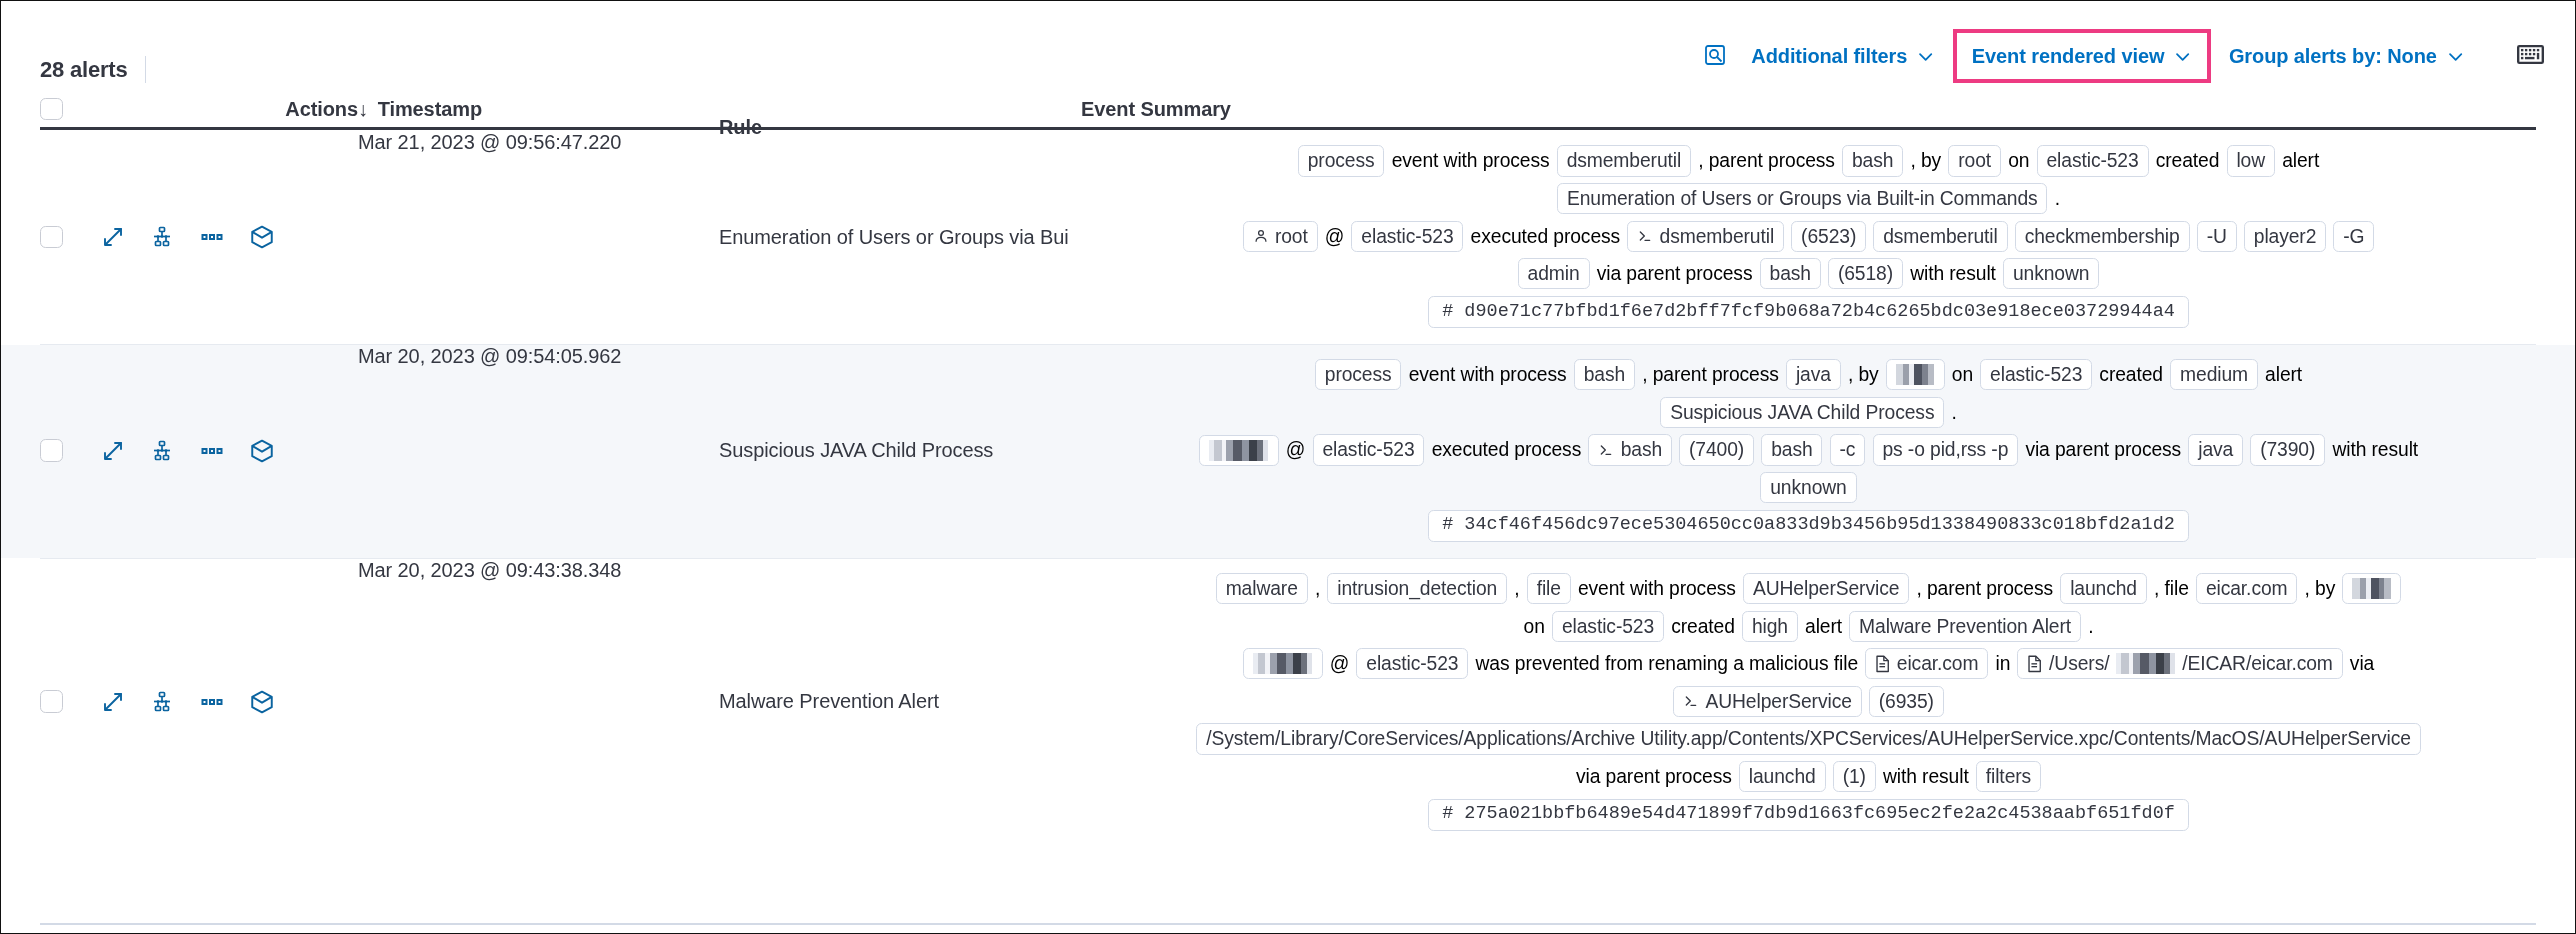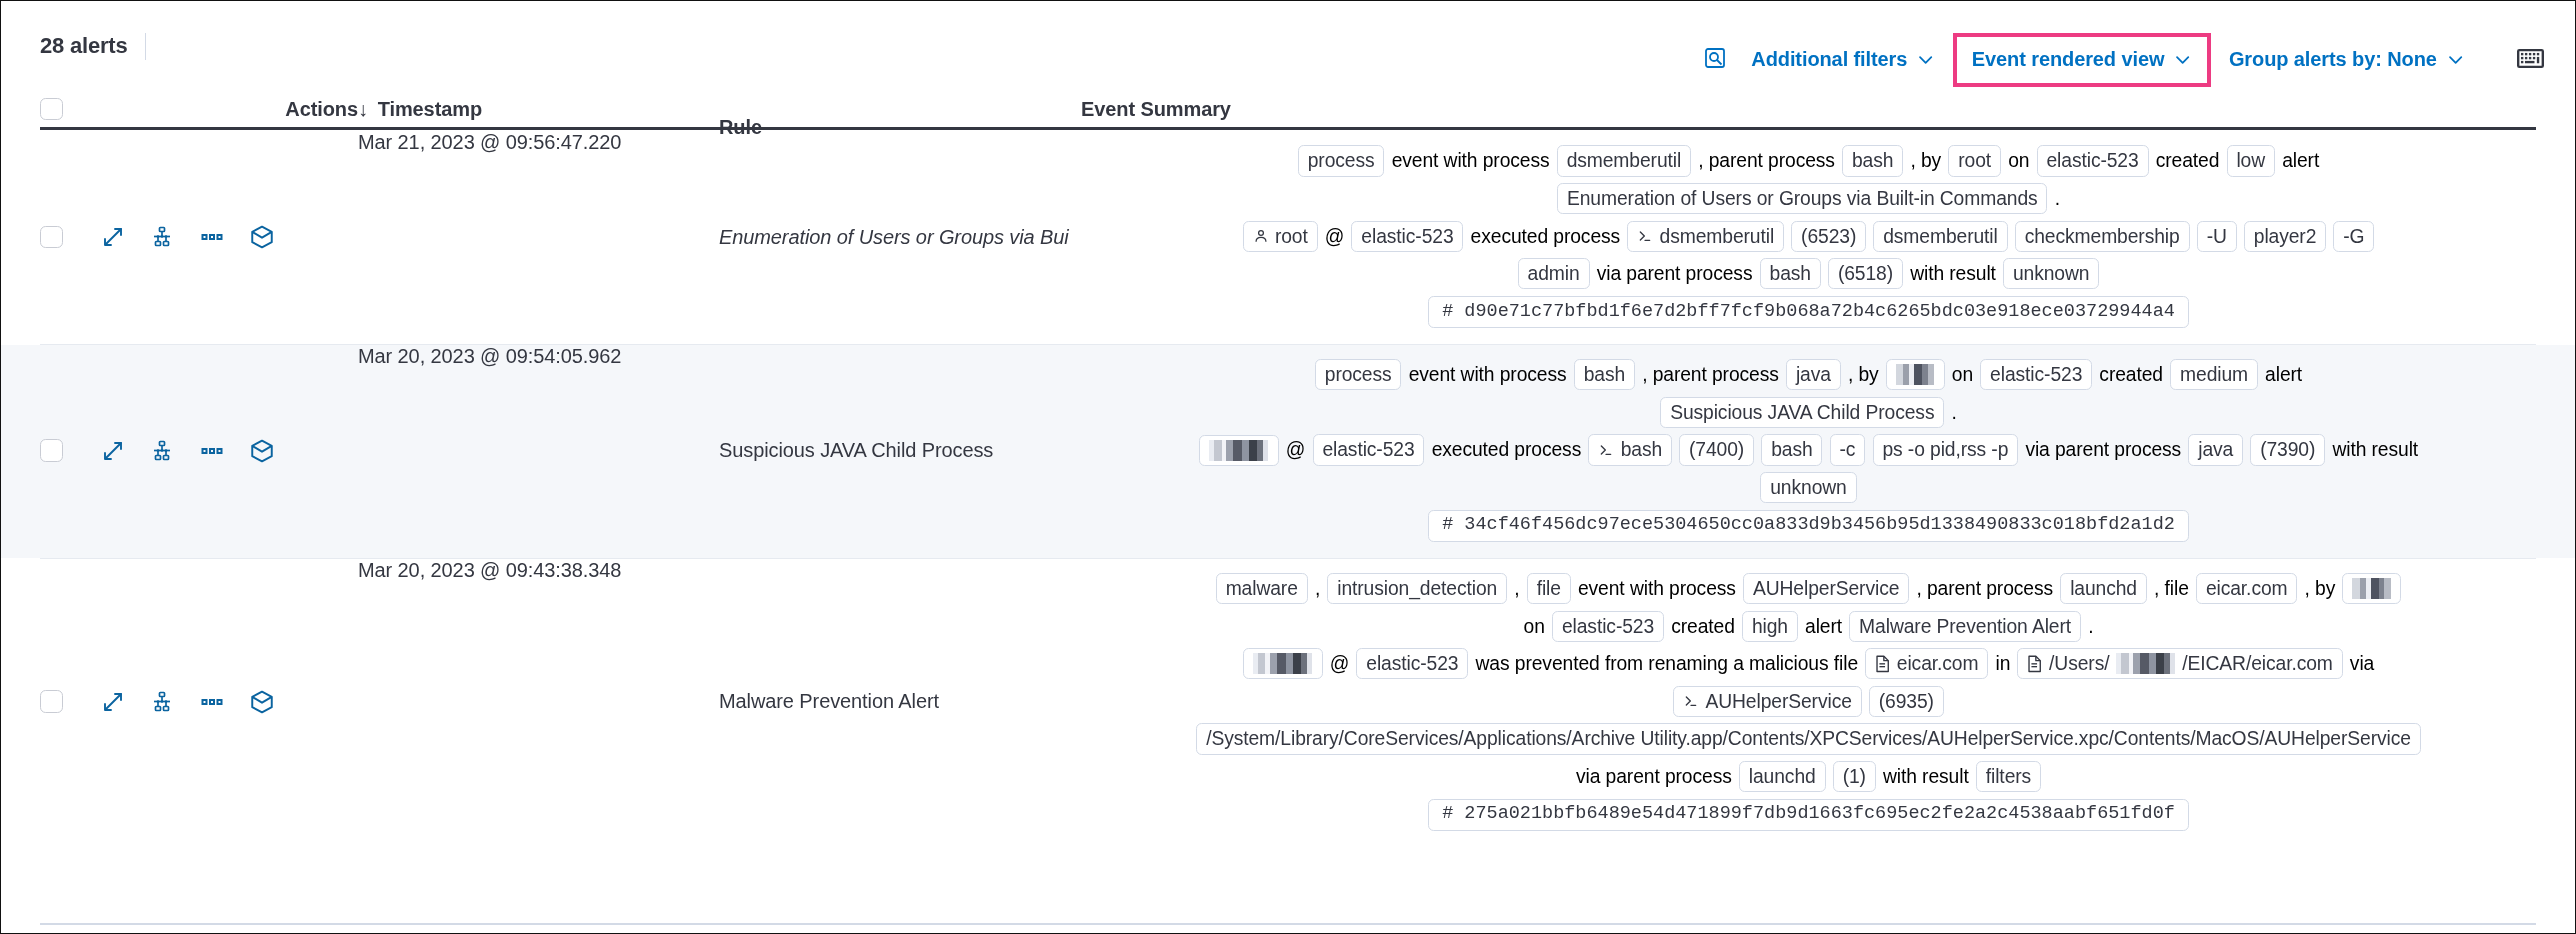--- a/index.html
+++ b/index.html
@@ -21,21 +21,21 @@
     border: 1.6px solid #111;
     overflow: hidden;
   }
 
   
   .toolbar {
     position: absolute;
     top: 32px; left: 0; right: 0;
     height: 50px;
     display: flex;
-    align-items: flex-start;
+    align-items: flex-end;
     padding: 0 31px 0 39px;
   }
   .alert-count {
     font-size: 22px;
     font-weight: 700;
     color: #343741;
     letter-spacing: -0.2px;
   }
   .vert-sep {
     width: 0.8px;
@@ -318,21 +318,21 @@
             <span class="act-icon">
               <svg width="26" height="26" viewBox="0 0 24 24" fill="none" stroke="#0b64a0" stroke-width="1.8" stroke-linejoin="round">
                 <polygon points="12,2.5 21,7.2 21,16.8 12,21.5 3,16.8 3,7.2"></polygon>
                 <polyline points="3,7.2 12,12.6 21,7.2"></polyline>
               </svg>
             </span>
           </div>
           <div class="cell-time" style="height: 212px;">
             <span class="val">Mar 21, 2023 @ 09:56:47.220</span>
           </div>
-          <div class="cell-rule" style="height: 212px; font-style: italic;">
+          <div class="cell-rule" style="height: 212px;">
             <span class="val">Enumeration of Users or Groups via Bui</span>
           </div>
           <div class="cell-summary">
             <div class="summary-line">
               <span class="chip">
                 <span>process</span>
               </span>
               <span class="txt">event with process</span>
               <span class="chip">
                 <span>dsmemberutil</span>

